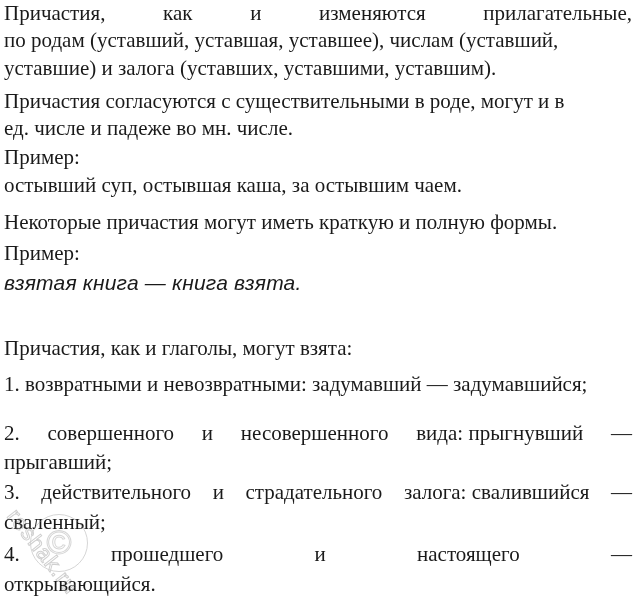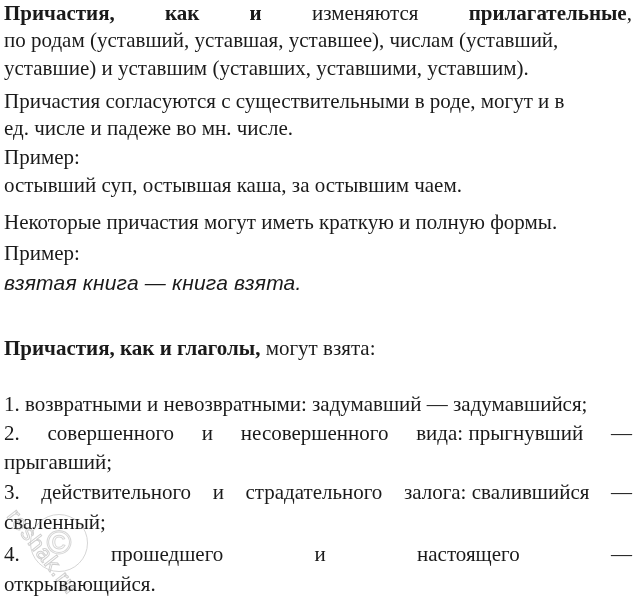--- a/index.html
+++ b/index.html
@@ -28,21 +28,21 @@
       white-space: nowrap;
       line-height: 26px;
       height: 26px;
     }
     .just {
       width: 628px;
       display: flex;
       justify-content: space-between;
     }
     .just > span { white-space: nowrap; }
-    b, .b { font-weight: bold; }
+    b, .b { font-weight: normal; }
     i, .it { }
     .sans-it {
       font-style: italic;
       font-family: Liberation Sans, sans-serif;
       letter-spacing: 0.2px;
     }
     .watermark {
       position: absolute;
       left: 12px;
       top: 470px;
@@ -90,39 +90,39 @@
     <span class="b">и</span>
     <span>изменяются</span>
     <span><span class="b">прилагательные</span><span>,</span></span>
   </div>
 
   <div class="line just" style="top:27px;">
     <span><span>по родам (</span><span class="it">уставший, уставшая, уставшее</span><span>), числам (</span><span class="it">уставший,</span></span>
   </div>
 
   <div class="line" style="top:55px;">
-    <span class="it">уставшие</span><span>) и уставшим (</span><span class="it">уставших, уставшими, уставшим</span><span>).</span>
+    <span class="it">уставшие</span><span>) и залога (</span><span class="it">уставших, уставшими, уставшим</span><span>).</span>
   </div>
 
   <div class="line" style="top:88px;">Причастия согласуются с существительными в роде, могут и в</div>
   <div class="line" style="top:115px;">ед. числе и падеже во мн. числе.</div>
 
   <div class="line it" style="top:144px;">Пример:</div>
   <div class="line it" style="top:172px;">остывший суп, остывшая каша, за остывшим чаем.</div>
 
   <div class="line" style="top:209px;">Некоторые причастия могут иметь краткую и полную формы.</div>
 
   <div class="line it" style="top:240px;">Пример:</div>
   <div class="line sans-it" style="top:270px;">взятая книга — книга взята.</div>
 
   <div class="line" style="top:335px;">
     <span class="b">Причастия, как и глаголы,</span><span> могут взята:</span>
   </div>
 
-  <div class="line" style="top:391px;">
+  <div class="line" style="top:371px;">
     <span>1.</span>
     <span>возвратными и невозвратными:</span>
     <span class="it">задумавший — задумавшийся</span><span>;</span>
   </div>
 
   <div class="line just" style="top:420px;">
     <span>2.</span>
     <span>совершенного</span>
     <span>и</span>
     <span>несовершенного</span>

